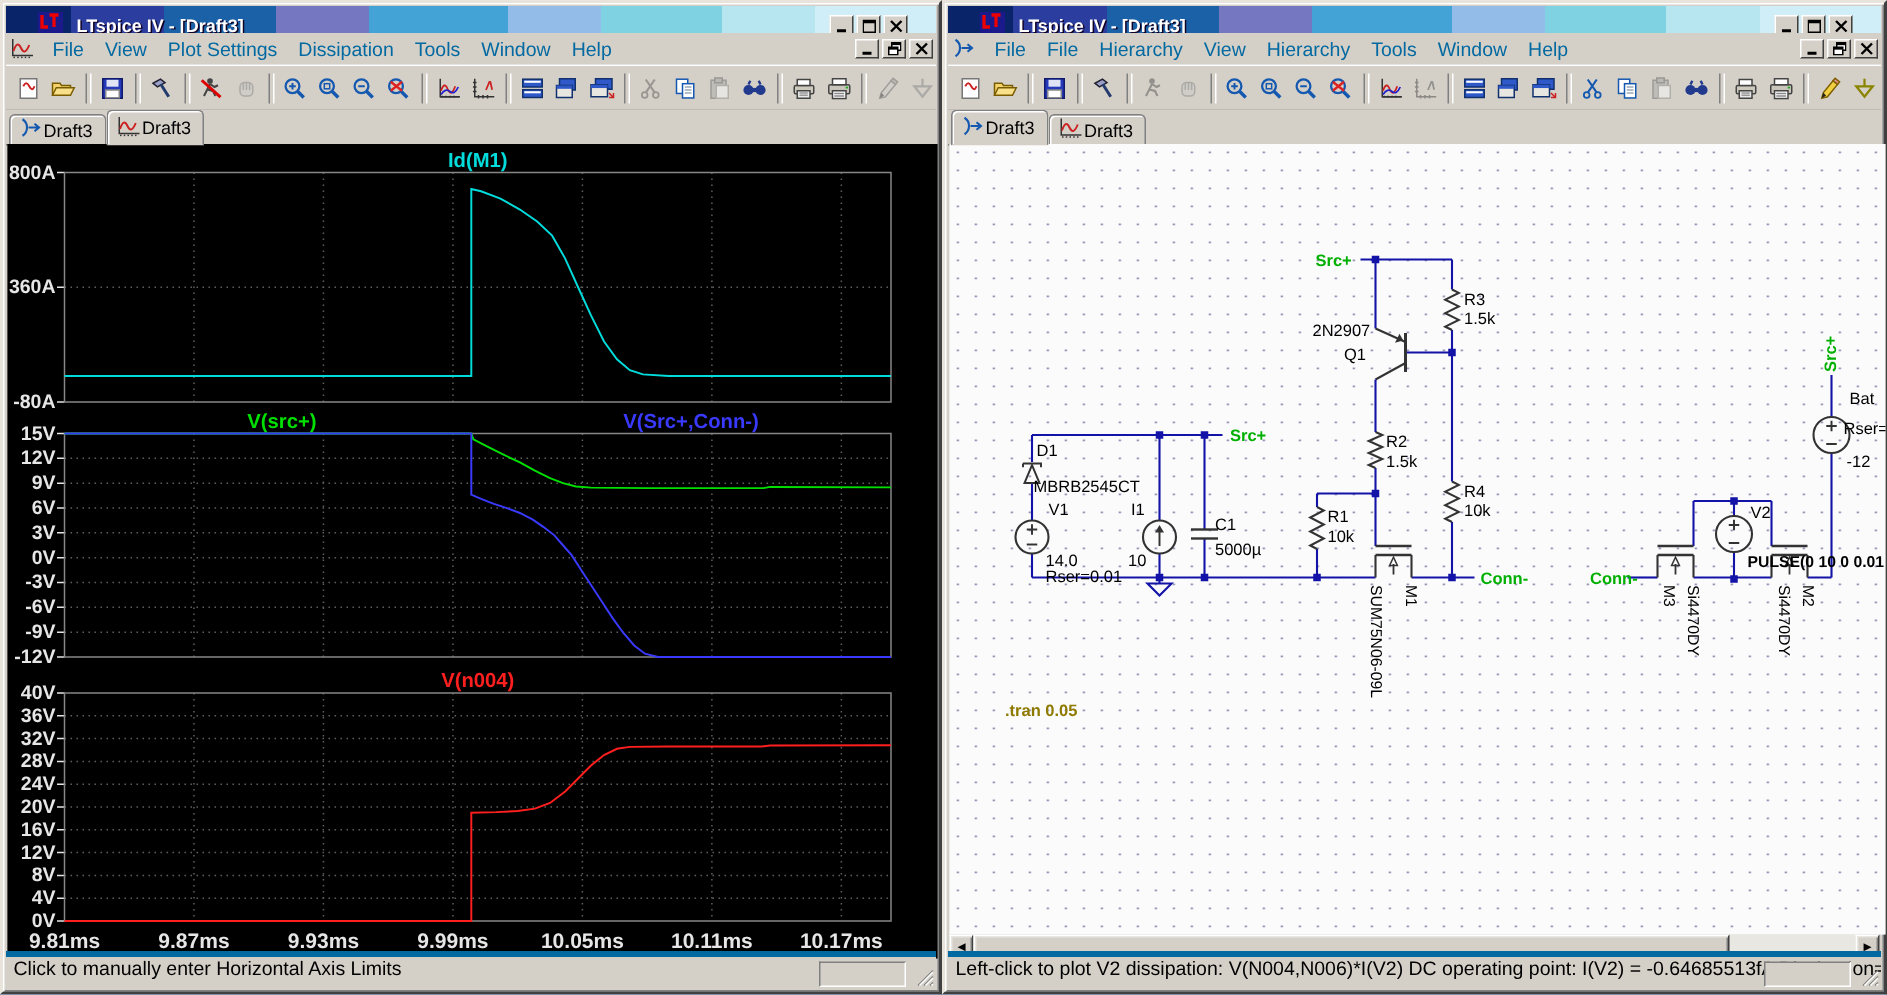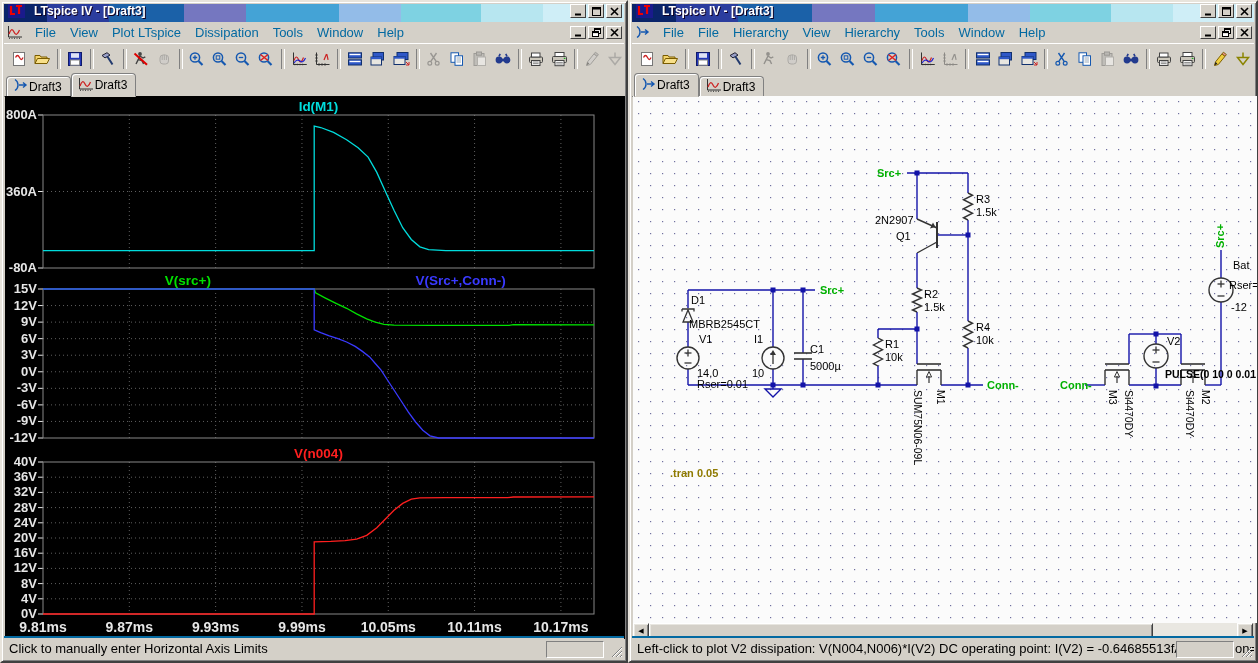--- a/index.html
+++ b/index.html
@@ -1,38 +1,38 @@
 <!DOCTYPE html>
 <html><head>
 <meta charset="utf-8">
 <style>
   html,body{margin:0;padding:0;background:#3a6ea5;font-family:"Liberation Sans",sans-serif;}
   #stage{position:relative;width:1258px;height:663px;overflow:hidden;background:#d4d0c8;}
   .win{position:absolute;top:0;height:663px;background:#d4d0c8;border:2px solid;border-color:#e8e4dc #404040 #404040 #e8e4dc;box-sizing:border-box;box-shadow:inset 1px 1px 0 #fff, inset -1px -1px 0 #808080;}
-  .titlebar{position:absolute;left:2px;right:2px;top:2px;height:20px;display:flex;align-items:flex-start;padding:0 2px;background:linear-gradient(90deg,#0a246a 0%,#0a246a 7%,#2b3d9e 7%,#2b3d9e 17%,#1b61a8 17%,#1b61a8 29%,#7577c0 29%,#7577c0 39%,#44a3d6 39%,#44a3d6 54%,#93bce8 54%,#93bce8 64%,#7ed2e2 64%,#7ed2e2 77%,#b7e6f0 77%,#b7e6f0 87%,#cfeef7 87%,#cfeef7 100%);}
+  .titlebar{position:absolute;left:2px;right:2px;top:2px;height:20px;display:flex;align-items:flex-end;padding:0 19px;background:linear-gradient(90deg,#0a246a 0%,#0a246a 7%,#2b3d9e 7%,#2b3d9e 17%,#1b61a8 17%,#1b61a8 29%,#7577c0 29%,#7577c0 39%,#44a3d6 39%,#44a3d6 54%,#93bce8 54%,#93bce8 64%,#7ed2e2 64%,#7ed2e2 77%,#b7e6f0 77%,#b7e6f0 87%,#cfeef7 87%,#cfeef7 100%);}
   .title-text{color:#fff;font-size:12px;font-weight:bold;margin-left:4px;white-space:nowrap;text-shadow:1px 1px 0 #102;}
   .winbtns{margin-left:auto;display:flex;gap:2px;}
   .wbtn{width:16px;height:14px;background:#d4d0c8;border:1px solid;border-color:#fff #404040 #404040 #fff;display:flex;align-items:center;justify-content:center;box-sizing:border-box;}
   .menubar{position:absolute;left:2px;right:2px;top:20px;height:21px;display:flex;align-items:center;background:#d4d0c8;border-bottom:1px solid #aaa69e;}
   .menu-item{font-size:13px;color:#0369a1;padding:2px 7px;cursor:default;}
   .menu-sysicon{width:20px;height:16px;margin:0 2px;}
   .childbtns{margin-left:auto;display:flex;gap:2px;padding-right:2px;}
   .toolbar{position:absolute;left:2px;right:2px;top:41px;height:29px;display:flex;align-items:center;background:#d4d0c8;border-top:1px solid #fff;border-bottom:1px solid #808080;padding-left:4px;overflow:hidden;}
   .tbtn{width:23px;height:24px;display:flex;align-items:center;justify-content:center;flex:0 0 auto;}
   .tbtn.dim{filter:grayscale(1) opacity(.45);}
   .tsep{width:2px;height:20px;margin:0 3px;border-left:1px solid #808080;border-right:1px solid #fff;flex:0 0 auto;}
   .tabbar{position:absolute;left:2px;right:2px;top:71px;height:23px;background:#d4d0c8;display:flex;align-items:flex-end;padding-left:2px;border-bottom:1px solid #808080;}
   .tab{display:flex;align-items:center;gap:1px;font-size:12px;height:19px;padding:0 8px 0 5px;background:#d4d0c8;border:1px solid #808080;border-bottom:none;border-top-left-radius:4px;border-top-right-radius:4px;box-shadow:inset 1px 1px 0 #fff;position:relative;}
   .tab.active{height:22px;z-index:2;border-bottom:1px solid #d4d0c8;margin-bottom:-1px;font-weight:normal;}
   .plotsvg{position:absolute;left:3px;top:94px;background:#000;}
   .schsvg{position:absolute;left:3px;top:94px;background:#fbfbfb;}
   .hscroll{position:absolute;left:3px;right:3px;top:621px;height:16px;background:#e9e7e1;display:flex;}
   .sarrow{width:16px;height:16px;background:#d4d0c8;border:1px solid;border-color:#fff #404040 #404040 #fff;box-shadow:inset 1px 1px 0 #e8e6e0,inset -1px -1px 0 #808080;font-size:7px;display:flex;align-items:center;justify-content:center;color:#000;flex:0 0 auto;box-sizing:border-box;}
   .sthumb{height:16px;background:#d4d0c8;border:1px solid;border-color:#fff #404040 #404040 #fff;box-shadow:inset 1px 1px 0 #e8e6e0,inset -1px -1px 0 #808080;box-sizing:border-box;}
-  .statusbar{position:absolute;left:2px;right:2px;bottom:2px;height:21px;background:#d4d0c8;border-top:2px solid #0369a1;display:flex;align-items:center;font-size:13px;color:#000;padding-left:5px;white-space:nowrap;overflow:hidden;}
+  .statusbar{position:absolute;left:2px;right:2px;bottom:2px;height:21px;background:#d4d0c8;border-top:4px solid #0369a1;display:flex;align-items:flex-start;font-size:13px;color:#000;padding-left:5px;white-space:nowrap;overflow:hidden;}
   .status-box{position:absolute;right:20px;top:3px;width:56px;height:15px;border:1px solid;border-color:#808080 #fff #fff #808080;background:#d4d0c8;}
   .grip{position:absolute;right:1px;bottom:1px;width:14px;height:14px;}
 </style>
 </head>
 <body>
 
 <div id="stage">
 
   <div class="win" id="winL" style="left:0;width:628px;">
     <div class="titlebar">
@@ -61,21 +61,21 @@
         </span>
     </div>
     <div class="menubar">
       <span class="menu-sysicon" id="sysL"><svg width="17" height="14" viewBox="0 0 17 14">
             <path d="M2.5,1 V12 H16 M3.5,12.8 v1 M6,12.8 v1 M8.5,12.8 v1 M11,12.8 v1 M13.5,12.8 v1" fill="none" stroke="#333"></path>
             <path d="M3,9 q2.5,-7.5 5,-2 t5.5,-2" fill="none" stroke="#c22" stroke-width="1.3"></path>
           </svg></span>
       <span id="menuL" style="display:flex;">
           <span class="menu-item">File</span>
           <span class="menu-item">View</span>
-          <span class="menu-item">Plot LTspice</span>
+          <span class="menu-item">Plot Settings</span>
           <span class="menu-item">Dissipation</span>
           <span class="menu-item">Tools</span>
           <span class="menu-item">Window</span>
           <span class="menu-item">Help</span>
         </span>
       <span class="childbtns" id="cbL">
           <span class="wbtn" style="height: 13px;">
             <svg width="9" height="9" viewBox="0 0 9 9">
               <rect x="1" y="6.5" width="6" height="2" fill="#000"></rect>
             </svg>

